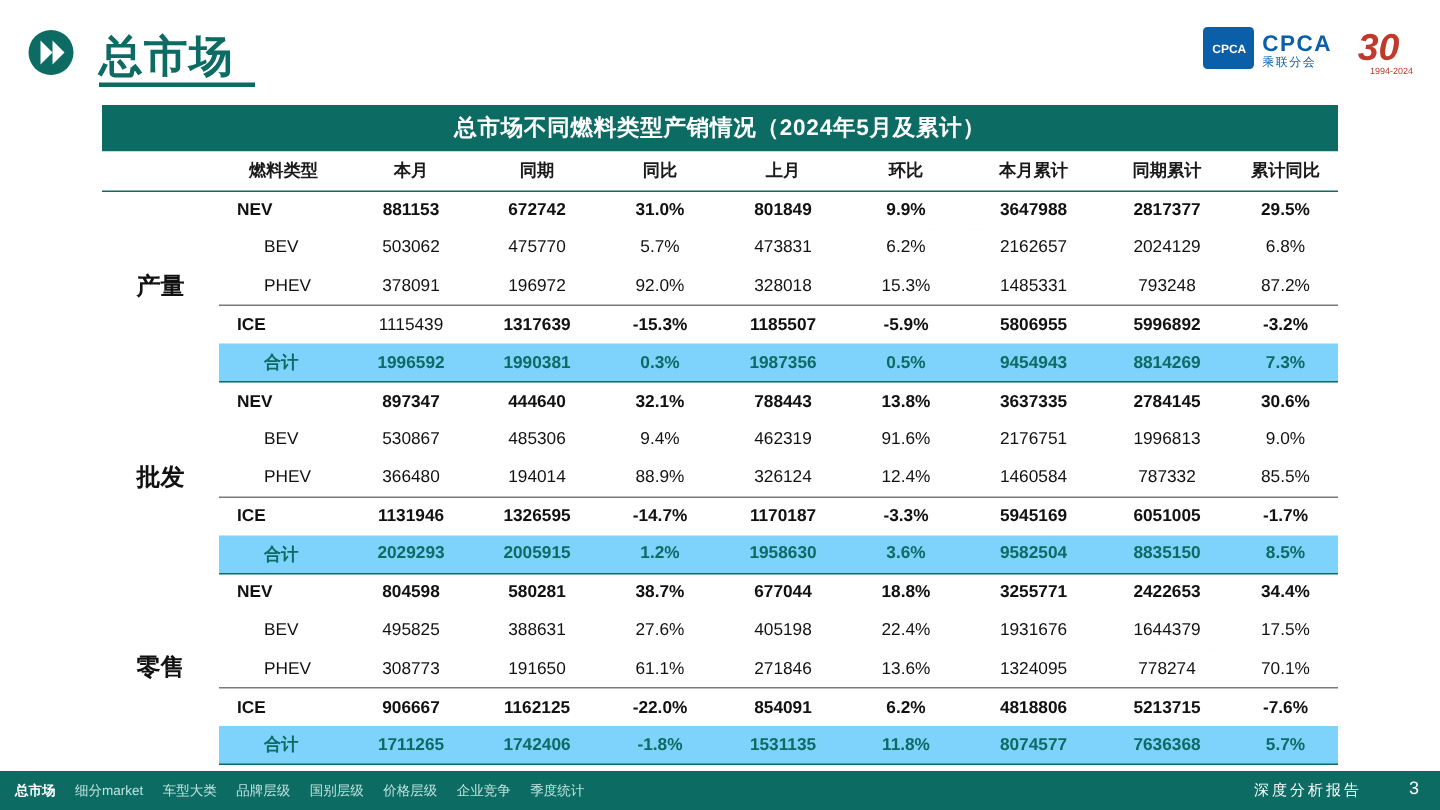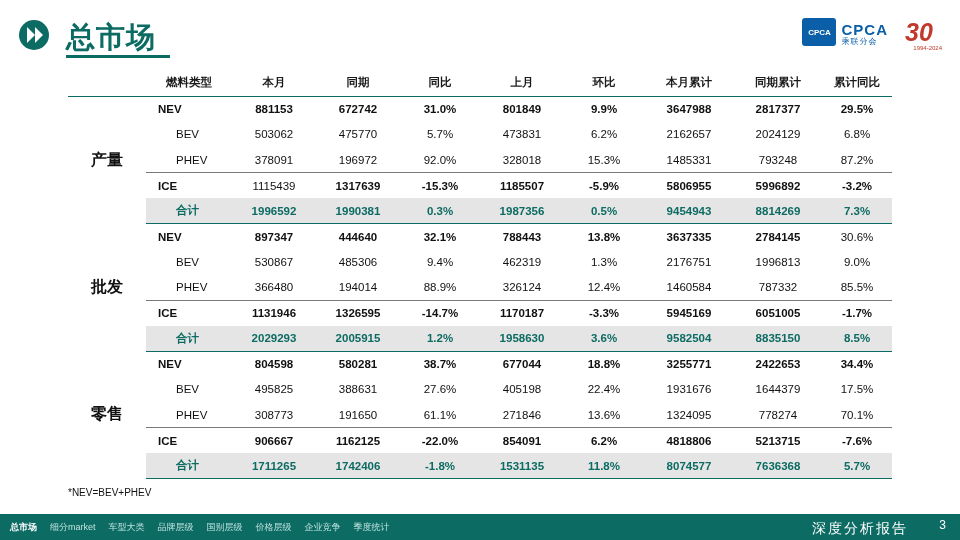--- a/index.html
+++ b/index.html
@@ -89,21 +89,21 @@
     height: 25.5px; font-size: 11.5px; color: #111;
     text-align: center; background: #ffffff;
   }
   td.lbl-group {
     font-weight: bold; font-size: 16px; color: #111;
   }
   td.lbl-sub { text-align: left; padding-left: 12px; }
   td.lbl-sub.bold { font-weight: bold; }
   td.lbl-sub.indent { padding-left: 30px; }
   tr.sum td {
-    background: #e5e5e5; color: #0c6b63; font-weight: bold;
+    background: #7dd3fc; color: #0c6b63; font-weight: bold;
   }
   tr.block-end td { border-bottom: 1.5px solid #0c6b63; }
   tr.ice td { border-top: 1px solid #7a7a7a; }
   .footnote {
     position: absolute; left: 68px; top: 487px;
     font-size: 10px; color: #111;
   }
 
   
   .wm {
@@ -121,21 +121,21 @@
   .footer-nav {
     position: absolute; left: 10px; top: 0; height: 26px;
     display: flex; align-items: center; gap: 13px;
   }
   .footer-nav .fitem {
     font-size: 9px; color: #bfe3df;
   }
   .footer-nav .fitem.active { color: #ffffff; font-weight: bold; }
   .footer-brand {
     position: absolute; right: 52px; top: 6px;
-    font-size: 14px; color: #ffffff; letter-spacing: 2px;
+    font-size: 10px; color: #ffffff; letter-spacing: 2px;
   }
   .page-num {
     position: absolute; right: 14px; top: 4px;
     font-size: 12px; color: #ffffff;
   }
 </style>
 </head>
 <body>
 
 <div class="header">
@@ -166,20 +166,21 @@
 </div>
 
 <div class="wm" style="left:150px; top:165px;">乘联分会</div>
 <div class="wm" style="left:560px; top:150px;">乘联分会</div>
 <div class="wm" style="left:760px; top:175px;">乘联分会</div>
 <div class="wm" style="left:110px; top:385px;">乘联分会</div>
 <div class="wm" style="left:430px; top:372px;">乘联分会</div>
 <div class="wm" style="left:770px; top:400px;">乘联分会</div>
 
 <div class="table-wrap">
+  <div class="tbl-title">总市场不同燃料类型产销情况（2024年5月及累计）</div>
   <table>
     <colgroup>
       <col class="c0">
         <col class="c1">
         <col class="c2">
         <col class="c3">
         <col class="c4">
       <col class="c5">
         <col class="c6">
         <col class="c7">
@@ -260,29 +261,29 @@
         <tr>
           <td class="lbl-group" rowspan="5">批发</td>
           <td class="lbl-sub bold">NEV</td>
           <td style="font-weight: bold;">897347</td>
           <td style="font-weight: bold;">444640</td>
           <td style="font-weight: bold;">32.1%</td>
           <td style="font-weight: bold;">788443</td>
           <td style="font-weight: bold;">13.8%</td>
           <td style="font-weight: bold;">3637335</td>
           <td style="font-weight: bold;">2784145</td>
-          <td style="font-weight: normal;">30.6%</td>
+          <td style="font-weight: bold;">30.6%</td>
         </tr>
         <tr>
           <td class="lbl-sub indent">BEV</td>
           <td>530867</td>
           <td>485306</td>
           <td>9.4%</td>
           <td>462319</td>
-          <td>1.3%</td>
+          <td>91.6%</td>
           <td>2176751</td>
           <td>1996813</td>
           <td>9.0%</td>
         </tr>
         <tr>
           <td class="lbl-sub indent">PHEV</td>
           <td>366480</td>
           <td>194014</td>
           <td>88.9%</td>
           <td>326124</td>

